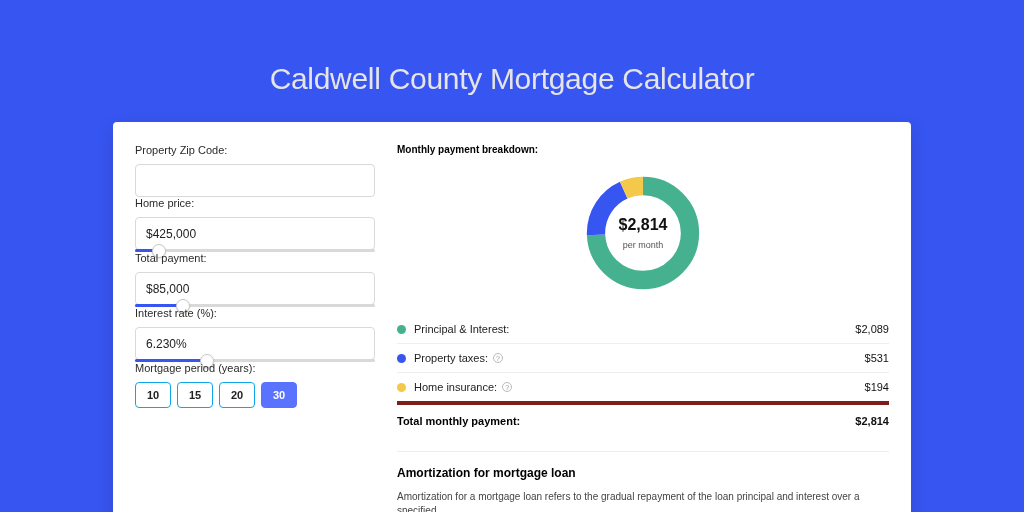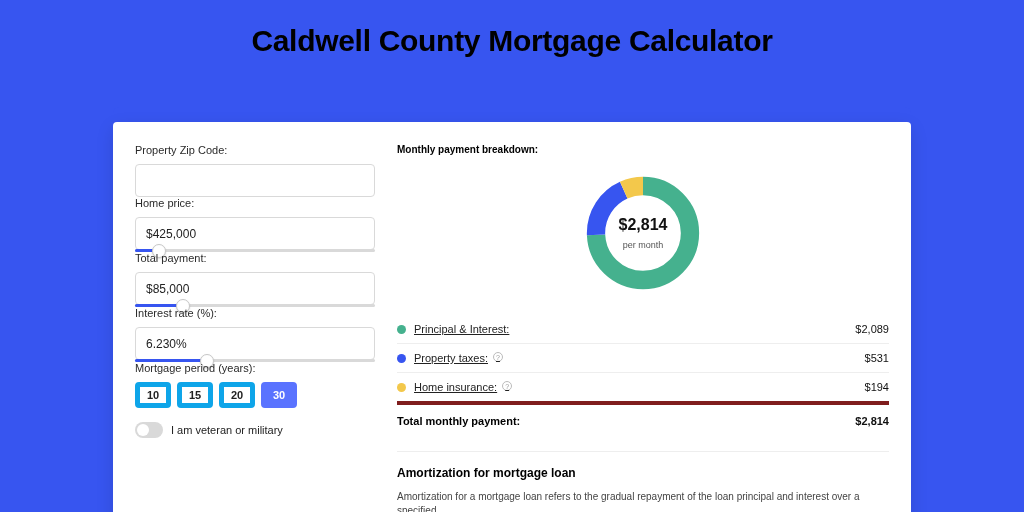--- a/index.html
+++ b/index.html
@@ -1,51 +1,51 @@
 <!DOCTYPE html>
 <html><head>
 <meta charset="utf-8">
 <style>
   * { box-sizing: border-box; margin: 0; padding: 0; }
   body { font-family: -apple-system, BlinkMacSystemFont, "Segoe UI", Arial, sans-serif; background: #3755f0; width: 1024px; height: 512px; overflow: hidden; }
   .hero { text-align: center; padding: 24px 0 18px 0; }
-  .hero h1 { color: #000000; font-size: 30px; font-weight: 700; letter-spacing: -0.3px; }
+  .hero h1 { color: #e5e5e5; font-size: 30px; font-weight: 400; letter-spacing: -0.3px; margin-top: 38px; }
   .stage { position: absolute; left: 113px; top: 107px; width: 798px; height: 500px; background: #3755f0; border-radius: 6px; padding: 18px; }
   .card { position: absolute; left: 0; top: 15px; width: 100%; background: #fff; border-radius: 4px; height: 700px; box-shadow: 0 6px 18px rgba(0,0,0,.12); padding: 22px; }
   .cols { display: flex; gap: 22px; }
   .left { width: 240px; flex: 0 0 240px; }
   .right { flex: 1; }
   .field-label { font-size: 11px; color: #2a2a2a; margin-bottom: 8px; display: block; }
   .input { width: 100%; height: 33px; border: 1px solid #d9d9d9; border-radius: 4px; padding: 0 10px; font-size: 12px; color: #222; }
   .field { position: relative; }
   .slider-track { position: relative; height: 3px; background: #d9d9d9; border-radius: 2px; margin-top: -1px; }
   .slider-fill { position: absolute; left: 0; top: 0; height: 3px; background: #3755f0; border-radius: 2px; }
   .slider-thumb { position: absolute; top: 50%; width: 14px; height: 14px; background: #fff; border: 1px solid #c7c7c7; border-radius: 50%; transform: translate(-50%, -50%); box-shadow: 0 1px 2px rgba(0,0,0,.15); }
   .row { display: flex; }
   .row .input:first-child { flex: 1.75; }
   .row .input:last-child { flex: 1; }
   .periods { display: flex; gap: 6px; }
-  .period-btn { height: 26px; min-width: 36px; border: 5px solid #0ea5e9; background: #fff; border-radius: 4px; font-size: 11px; font-weight: 600; color: #222; cursor: pointer; }
+  .period-btn { height: 26px; min-width: 36px; border: 1px solid #0ea5e9; background: #fff; border-radius: 4px; font-size: 11px; font-weight: 600; color: #222; cursor: pointer; }
   .period-btn.active { background: #5a73ff; border-color: #5a73ff; color: #fff; }
   .toggle-row { display: flex; align-items: center; gap: 8px; margin-top: 14px; }
   .toggle { width: 28px; height: 16px; background: #d9d9d9; border-radius: 10px; position: relative; }
   .toggle::after { content: ""; position: absolute; left: 2px; top: 2px; width: 12px; height: 12px; background: #fff; border-radius: 50%; }
   .toggle-label { font-size: 11px; color: #222; }
   .right h3 { font-size: 10px; font-weight: 700; margin-bottom: 10px; }
   .donut-wrap { display: flex; justify-content: center; padding: 6px 0 16px 0; }
   .donut { position: relative; width: 124px; height: 124px; }
   .donut svg { width: 124px; height: 124px; transform: rotate(-90deg); }
   .donut-center { position: absolute; inset: 0; display: flex; flex-direction: column; align-items: center; justify-content: center; }
   .donut-value { font-size: 16px; font-weight: 800; color: #111; }
   .donut-sub { font-size: 9px; color: #555; margin-top: 6px; }
   .legend { margin-top: 4px; }
   .legend-row { display: flex; align-items: center; padding: 8px 0; border-bottom: 1px solid #eee; font-size: 11px; }
   .legend-row:last-of-type { border-bottom: none; }
   .dot { width: 9px; height: 9px; border-radius: 50%; margin-right: 8px; flex: 0 0 9px; }
-  .legend-label { display: flex; gap: 5px; color: #222; text-decoration: underline; }
+  .legend-label { display: flex; align-items: center; gap: 5px; color: #222; }
   .legend-val { margin-left: auto; color: #111; }
   .info-ic { width: 10px; height: 10px; border: 1px solid #bbb; border-radius: 50%; display: inline-flex; align-items: center; justify-content: center; font-size: 7px; color: #999; }
   .legend-total { display: flex; padding: 10px 0 6px 0; border-top: 4px solid #7f1d1d; font-size: 11px; font-weight: 700; }
   .legend-total .legend-val { font-weight: 800; }
   .amort { margin-top: 18px; border-top: 1px solid #eee; padding-top: 14px; }
   .amort h4 { font-size: 12px; font-weight: 700; margin-bottom: 10px; }
   .amort p { font-size: 10px; color: #444; line-height: 1.4; }
 </style>
 </head>
 <body>
@@ -97,24 +97,20 @@
         <div class="field">
           <label class="field-label">Mortgage period (years):</label>
           <div class="periods" id="periods">
               <button class="period-btn">10</button>
               <button class="period-btn">15</button>
               <button class="period-btn">20</button>
               <button class="period-btn active">30</button>
             </div>
         </div>
 
-        <div class="toggle-row">
-          <div class="toggle"></div>
-          <span class="toggle-label">I am veteran or military</span>
-        </div>
       </div>
 
       <div class="right">
         <h3>Monthly payment breakdown:</h3>
 
         <div class="donut-wrap">
           <div class="donut">
             <svg viewBox="0 0 42 42" id="donut-svg">
                 <circle cx="21" cy="21" r="15.915" fill="none" stroke="#45b18e" stroke-width="6.2" stroke-dasharray="74.23596304193319 25.76403695806681" stroke-dashoffset="0"></circle>
                 <circle cx="21" cy="21" r="15.915" fill="none" stroke="#3755f0" stroke-width="6.2" stroke-dasharray="18.86993603411514 81.13006396588486" stroke-dashoffset="-74.23596304193319"></circle>

